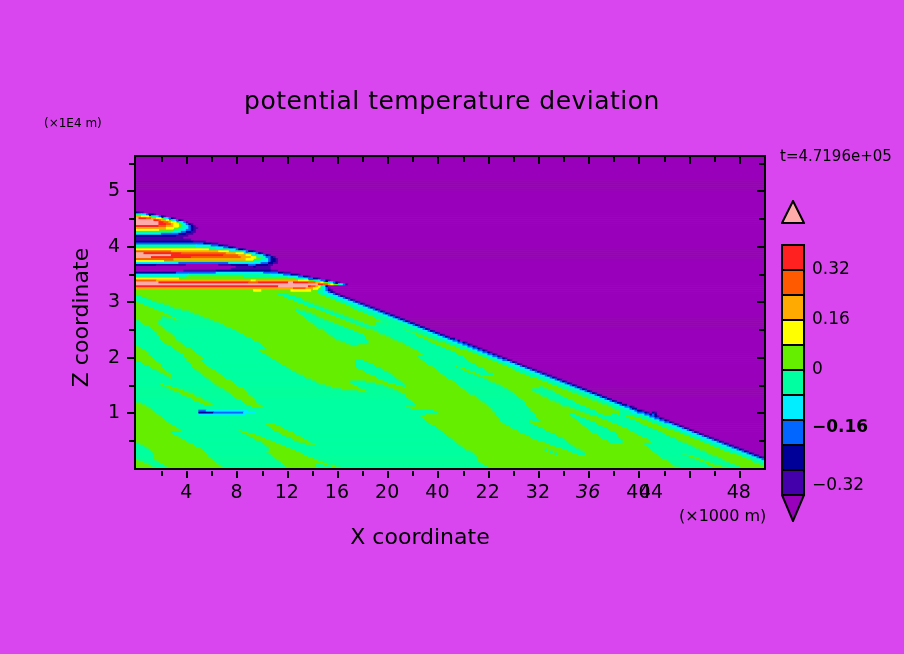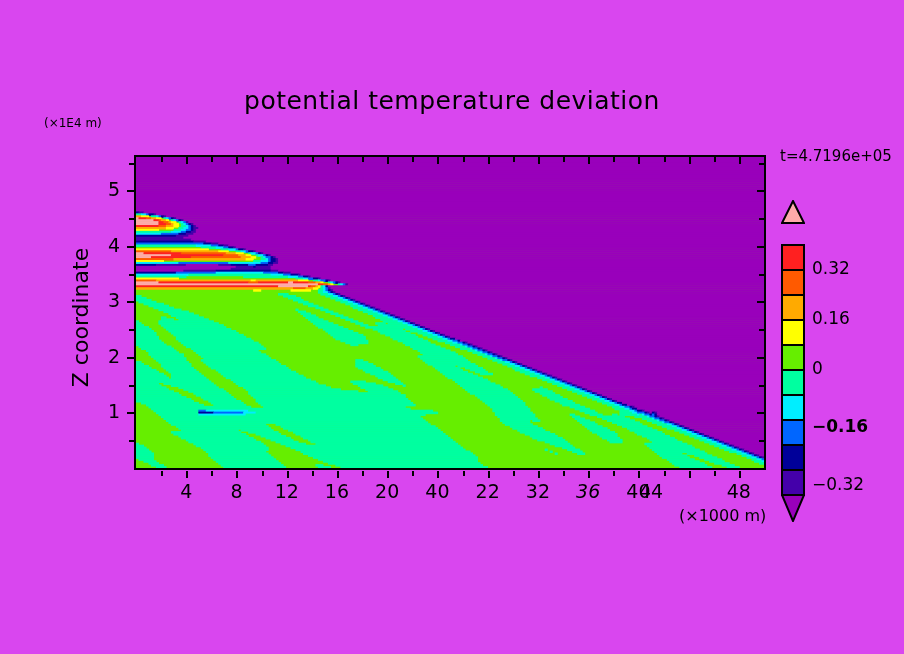--- a/index.html
+++ b/index.html
@@ -132,20 +132,21 @@
 
 <div class="figure">
 
   <div id="chart-title">potential temperature deviation</div>
 
   <div id="z-units-label">(×1E4 m)</div>
   <div id="x-units-label">(×1000 m)</div>
   <div id="time-annotation">t=4.7196e+05</div>
 
   <div id="y-axis-title">Z coordinate</div>
+  <div id="x-axis-title">X coordinate</div>
 
   <div id="plot-frame">
     <svg id="heatmap-svg" width="628" height="311" viewBox="0 0 628 311" preserveAspectRatio="none">
         <rect x="0" y="0" width="628" height="311" fill="#66ee00"></rect>
         <rect x="0.00" y="0.00" width="628.60" height="2.54" fill="#9900bb"></rect>
         <rect x="0.00" y="1.94" width="628.60" height="2.54" fill="#9900bb"></rect>
         <rect x="0.00" y="3.89" width="628.60" height="2.54" fill="#9900bb"></rect>
         <rect x="0.00" y="5.83" width="628.60" height="2.54" fill="#9900bb"></rect>
         <rect x="0.00" y="7.78" width="628.60" height="2.54" fill="#9900bb"></rect>
         <rect x="0.00" y="9.72" width="628.60" height="2.54" fill="#9900bb"></rect>

